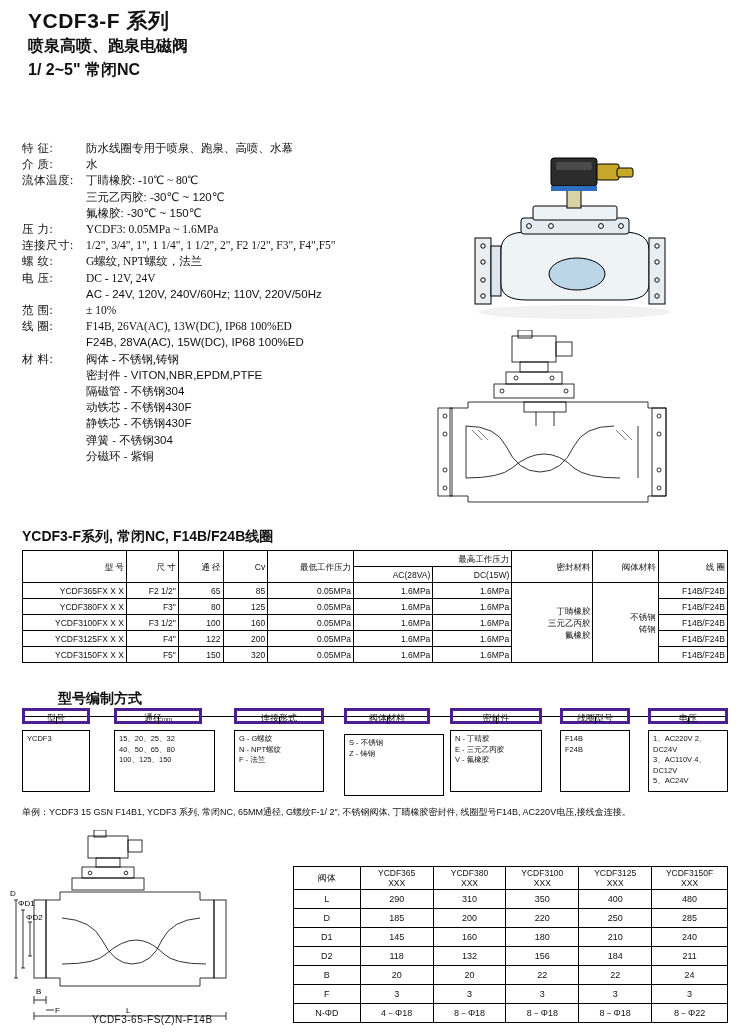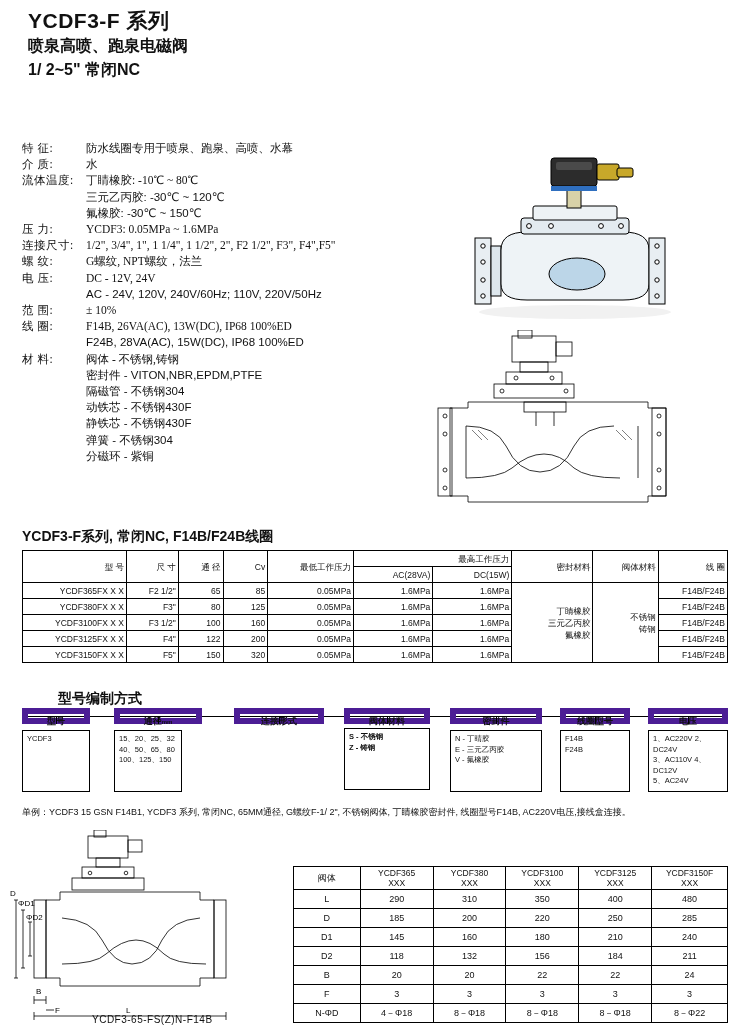--- a/index.html
+++ b/index.html
@@ -39,21 +39,21 @@
   
   .tbl-main{position:absolute;left:22px;top:550px;width:706px;border-collapse:collapse;font-size:8.5px;}
   .tbl-main th,.tbl-main td{border:1px solid #000;text-align:right;padding:1px 2px;line-height:12px;}
   .tbl-main th{font-weight:normal;background:#fff;}
   .tbl-main .hrow1 th{height:13px;}
   .tbl-main .hrow2 th{height:13px;}
   .tbl-main td{height:13px;}
 
   
   .coding{position:absolute;left:22px;top:708px;width:706px;height:90px;}
-  .code-head{position:absolute;border:6px solid #4c1d95;box-sizing:border-box;text-align:center;font-size:9px;font-weight:bold;height:16px;line-height:14px;}
+  .code-head{position:absolute;border:3px solid #4c1d95;box-sizing:border-box;text-align:center;font-size:9px;font-weight:normal;height:16px;line-height:14px;}
   .code-body{position:absolute;border:1px solid #000;box-sizing:border-box;font-size:7.5px;line-height:10.5px;padding:3px 4px;}
   .code-line{position:absolute;background:#000;}
   .example{position:absolute;left:22px;top:806px;font-size:9px;}
 
   
   .tbl-dim{position:absolute;left:293px;top:866px;width:435px;border-collapse:collapse;font-size:9px;}
   .tbl-dim th,.tbl-dim td{border:1px solid #000;text-align:center;padding:1px 2px;height:16px;line-height:11px;}
   .tbl-dim th{font-weight:normal;}
   .tbl-dim th.model{line-height:10px;font-size:8.5px;}
   .tbl-dim td.rh{font-weight:normal;}
@@ -328,28 +328,31 @@
   <div class="coding">
 
     <div class="code-line" style="left:0px;top:8px;width:706px;height:1px;"></div>
 
     <div class="code-head" style="left:0px;top:0px;width:68px;">型号</div>
     <div class="code-body" style="left:0px;top:22px;width:68px;height:62px;">YCDF3</div>
 
     <div class="code-head" style="left:92px;top:0px;width:88px;">
       <span>通径</span><span style="font-size:6px">mm</span>
     </div>
-    <div class="code-body" style="left:92px;top:22px;width:68px;height:62px;white-space:pre-line;">15、20、25、32
+    <div class="code-body" style="left:92px;top:22px;width:101px;height:62px;white-space:pre-line;">15、20、25、32
 40、50、65、80
 100、125、150</div>
 
     <div class="code-head" style="left:212px;top:0px;width:90px;">连接形式</div>
+    <div class="code-body" style="left:212px;top:22px;width:90px;height:62px;white-space:pre-line;">G - G螺纹
+N - NPT螺纹
+F - 法兰</div>
 
     <div class="code-head" style="left:322px;top:0px;width:86px;">阀体材料</div>
-    <div class="code-body" style="left:322px;top:20px;width:86px;height:62px;white-space:pre-line;font-weight:bold;">S - 不锈钢
+    <div class="code-body" style="left:322px;top:26px;width:100px;height:62px;white-space:pre-line;">S - 不锈钢
 Z - 铸钢</div>
 
     <div class="code-head" style="left:428px;top:0px;width:92px;">密封件</div>
     <div class="code-body" style="left:428px;top:22px;width:92px;height:62px;white-space:pre-line;">N - 丁睛胶
 E - 三元乙丙胶
 V - 氟橡胶</div>
 
     <div class="code-head" style="left:538px;top:0px;width:70px;">线圈型号</div>
     <div class="code-body" style="left:538px;top:22px;width:70px;height:62px;white-space:pre-line;">F14B
 F24B</div>

